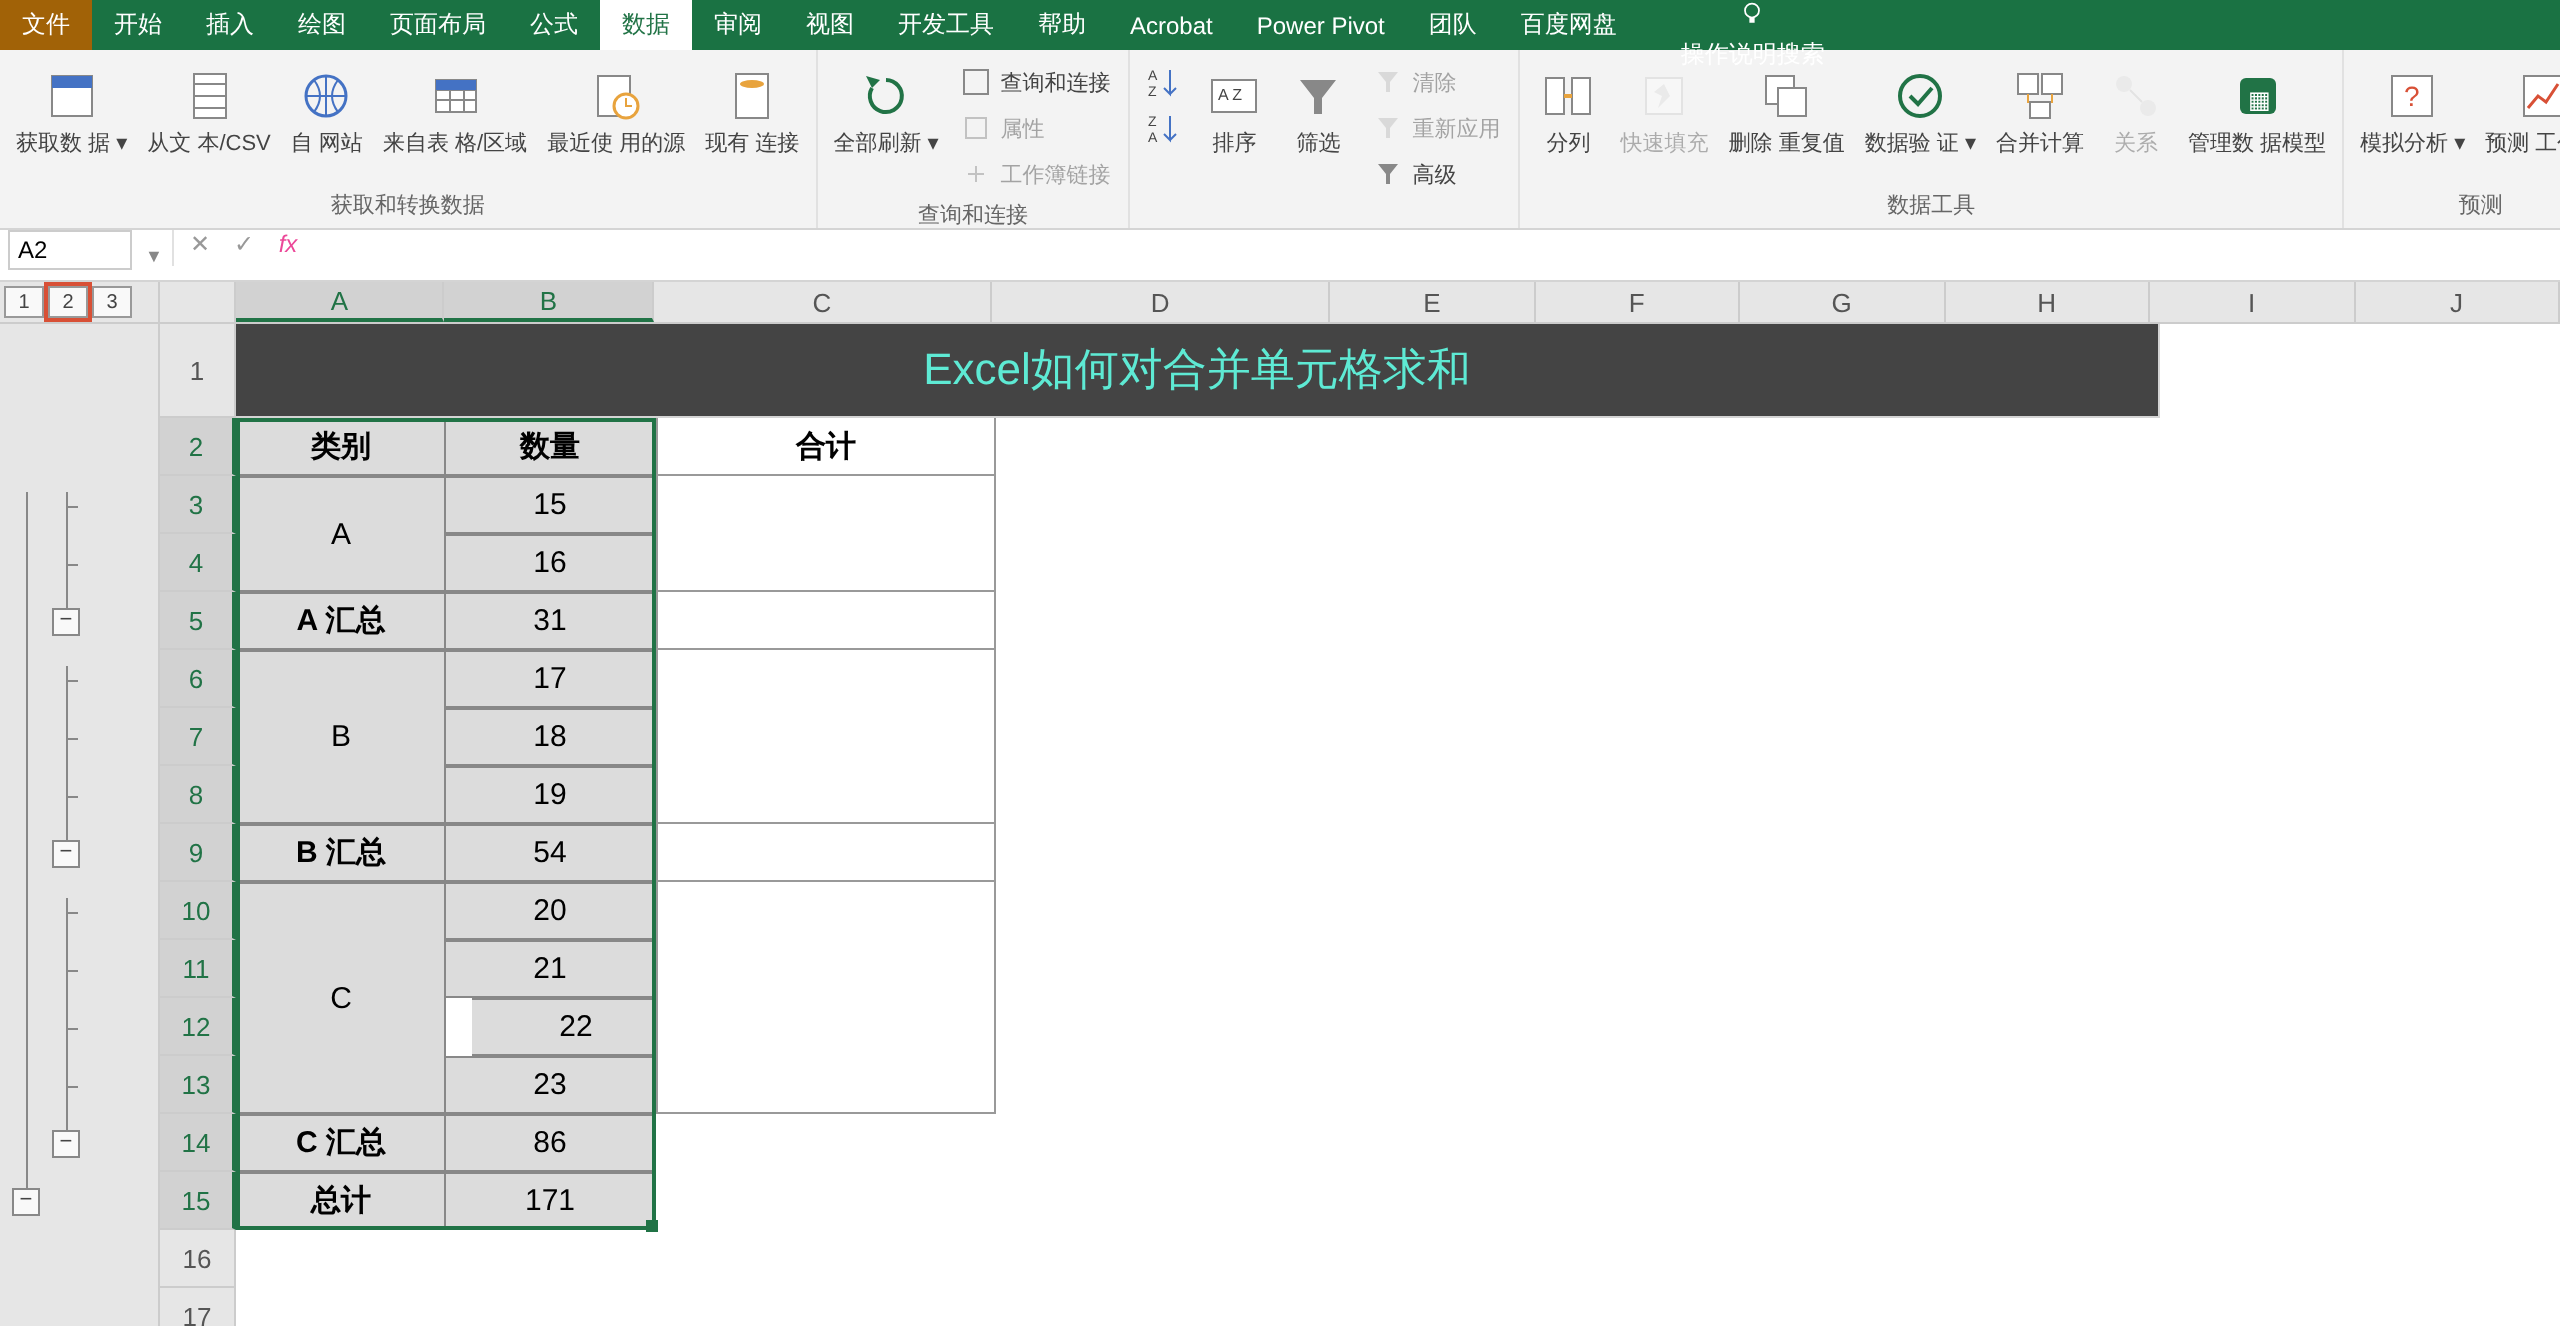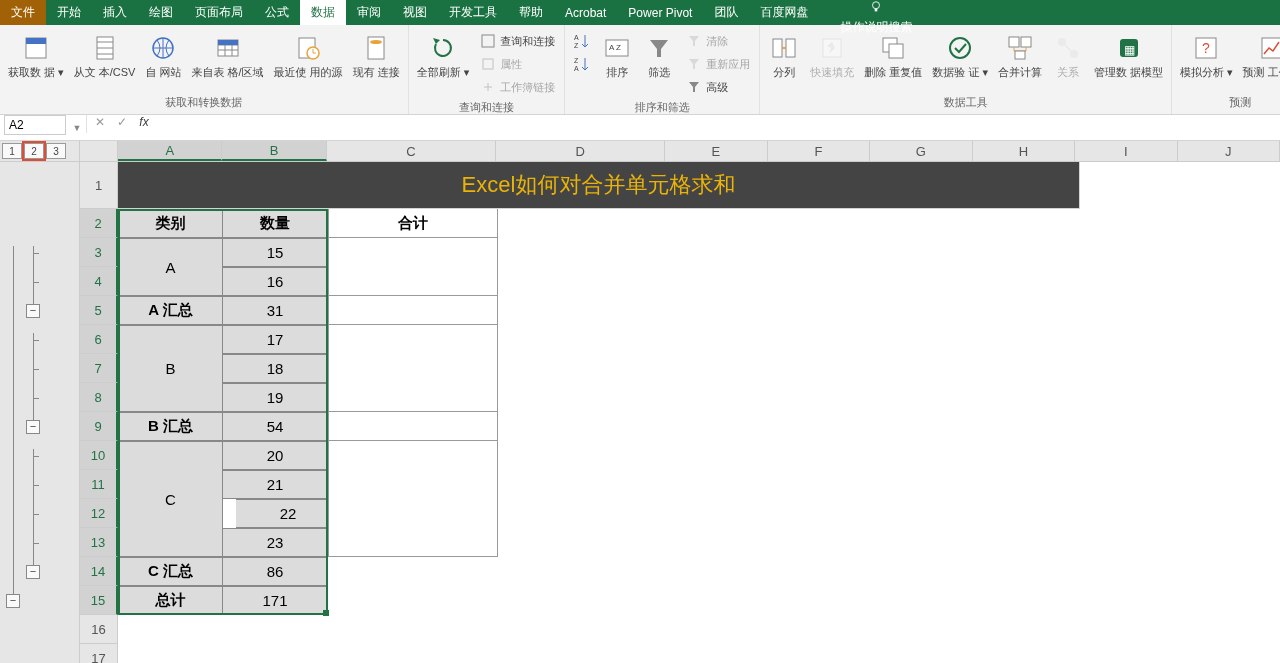--- a/index.html
+++ b/index.html
@@ -26,21 +26,21 @@
 .ribbon-small { display: flex; align-items: center; gap: 4px; padding: 2px 5px; cursor: pointer; font-size: 11px; color: #444; white-space: nowrap; height: 22px; }
 .ribbon-small.disabled { opacity: 0.45; }
 .ribbon-small .icon-sm { width: 16px; height: 16px; display: flex; align-items: center; justify-content: center; }
 
 
 .formula-bar { height: 26px; border-bottom: 1px solid #d4d4d4; display: flex; background: #fff; }
 .name-box { width: 62px; height: 20px; border: 1px solid #ccc; margin: 0 4px; padding: 0 4px; font-size: 12px; display: flex; align-items: center; background: #fff; }
 .name-box-dd { width: 14px; display: flex; align-items: center; justify-content: center; color: #888; cursor: pointer; font-size: 9px; }
 .fb-sep { width: 1px; height: 18px; background: #e1e1e1; margin: 0 2px; }
 .fb-btn { width: 22px; text-align: center; color: #999; cursor: pointer; font-size: 12px; }
-.fb-btn.fx { font-style: italic; color: #404040; }
+.fb-btn.fx { font-style: italic; color: #ec4899; }
 .formula-input { flex: 1; height: 20px; border: none; padding: 0 6px; outline: none; }
 
 
 .sheet-area { display: flex; height: calc(663px - 25px - 90px - 26px); }
 .outline-col { width: 80px; background: #e6e6e6; border-right: 1px solid #ccc; position: relative; }
 .outline-levels { display: flex; height: 21px; border-bottom: 1px solid #ccc; }
 .outline-level-btn { width: 20px; height: 16px; margin-top: 2px; margin-left: 2px; border: 1px solid #999; background: #f9f9f9; font-size: 10px; display: flex; align-items: center; justify-content: center; cursor: pointer; color: #444; }
 .outline-level-btn.highlight { outline: 2px solid #d85036; }
 .outline-tree { position: absolute; top: 21px; left: 0; right: 0; bottom: 0; }
 .outline-minus { position: absolute; width: 14px; height: 14px; border: 1px solid #888; background: #f9f9f9; font-size: 11px; display: flex; align-items: center; justify-content: center; cursor: pointer; color: #444; line-height: 1; }
@@ -55,21 +55,21 @@
 .col-h.sel { background: #d2d2d2; color: #217346; border-bottom: 2px solid #217346; }
 .row-headers { position: absolute; left: 0; top: 21px; width: 38px; bottom: 0; background: #e6e6e6; }
 .row-h { border-bottom: 1px solid #ccc; border-right: 1px solid #ccc; display: flex; align-items: center; justify-content: center; font-size: 13px; color: #555; cursor: pointer; }
 .row-h.sel { background: #d2d2d2; color: #217346; border-right: 2px solid #217346; }
 
 .cells { position: absolute; left: 38px; top: 21px; right: 0; bottom: 0; }
 .cell { position: absolute; border-right: 1px solid #d4d4d4; border-bottom: 1px solid #d4d4d4; display: flex; align-items: center; justify-content: center; font-size: 15px; background: #fff; padding: 0 4px; }
 .cell.databg { background: #dcdcdc; border-right: 1px solid #888; border-bottom: 1px solid #888; border-top: 1px solid #888; }
 .cell.dataleft { border-left: 1px solid #888; }
 .cell.bold { font-weight: bold; }
-.cell.title { background: #444; color: #eab308; font-size: 22px; justify-content: center; }
+.cell.title { background: #444; color: #5eead4; font-size: 22px; justify-content: center; }
 .cell.white-border { border: 1px solid #999; border-top: none; }
 
 .selection-box { position: absolute; border: 2px solid #217346; pointer-events: none; }
 .selection-handle { position: absolute; width: 6px; height: 6px; background: #217346; right: -3px; bottom: -3px; cursor: crosshair; pointer-events: auto; }
 </style>
 </head>
 <body>
 
 <div class="tabs-bar">
   <div class="tab file">文件</div>
@@ -268,21 +268,20 @@
         <div class="ribbon-small">
             <span class="icon-sm">
               <svg width="14" height="14">
                 <path d="M2 2h10l-4 5v5h-2v-5z" fill="#888"></path>
               </svg>
             </span>
             <span>高级</span>
           </div>
       </div>
     </div>
-    <div class="ribbon-group-label">排序和筛选</div>
   </div>
 
   <div class="ribbon-group">
     <div class="ribbon-group-items">
       <div class="ribbon-btn">
           <div class="icon-large">
             <svg width="28" height="28">
               <rect x="3" y="5" width="9" height="18" fill="#fff" stroke="#888"></rect>
               <rect x="16" y="5" width="9" height="18" fill="#fff" stroke="#888"></rect>
               <path d="M12 14h4" stroke="#e8a33d" stroke-width="2"></path>

